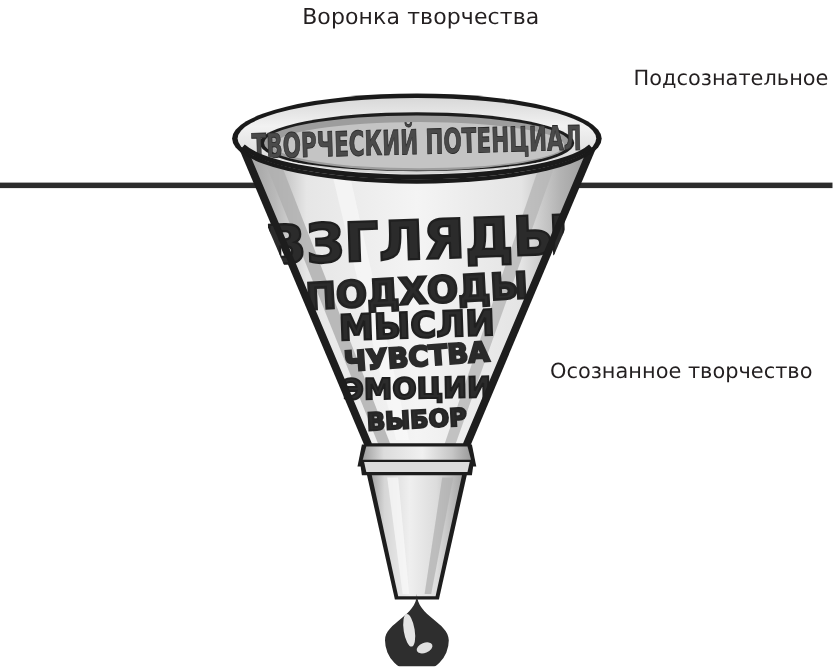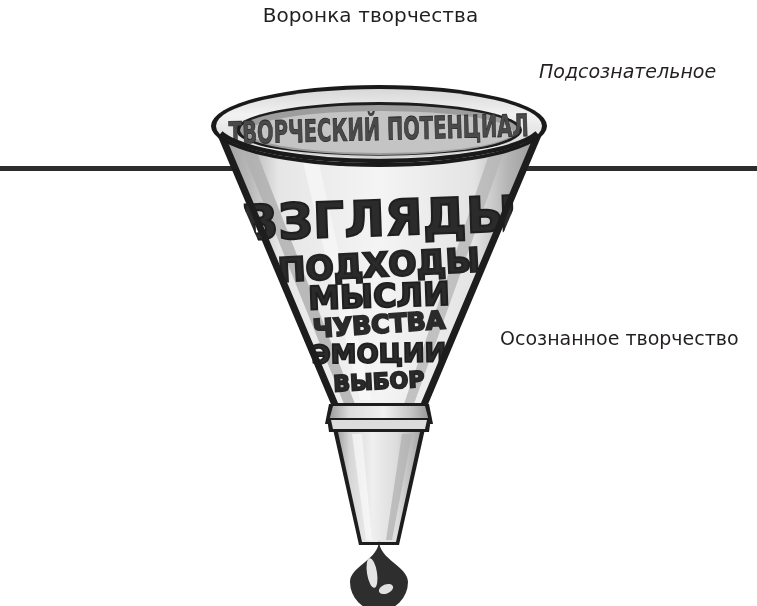--- a/index.html
+++ b/index.html
@@ -16,42 +16,41 @@
     color: #231f20;
   }
 
   #figure-root {
     position: absolute;
     inset: 0;
   }
 
   .diagram-title {
     position: absolute;
-    left: 0;
+    left: 12px;
     top: 2px;
     width: 741px;
     text-align: center;
     font-size: 20px;
     line-height: 26px;
     letter-spacing: 0.1px;
     color: #231f20;
     white-space: nowrap;
   }
 
   .zone-label {
     position: absolute;
     font-size: 19px;
     line-height: 24px;
     color: #231f20;
     white-space: nowrap;
   }
   .zone-label.subconscious {
-    left: 539px;
+    left: 576px;
     top: 59px;
-    font-style: italic;
   }
   .zone-label.conscious {
     left: 500px;
     top: 326px;
   }
 
   .divider-line {
     position: absolute;
     left: 0;
     top: 166px;

